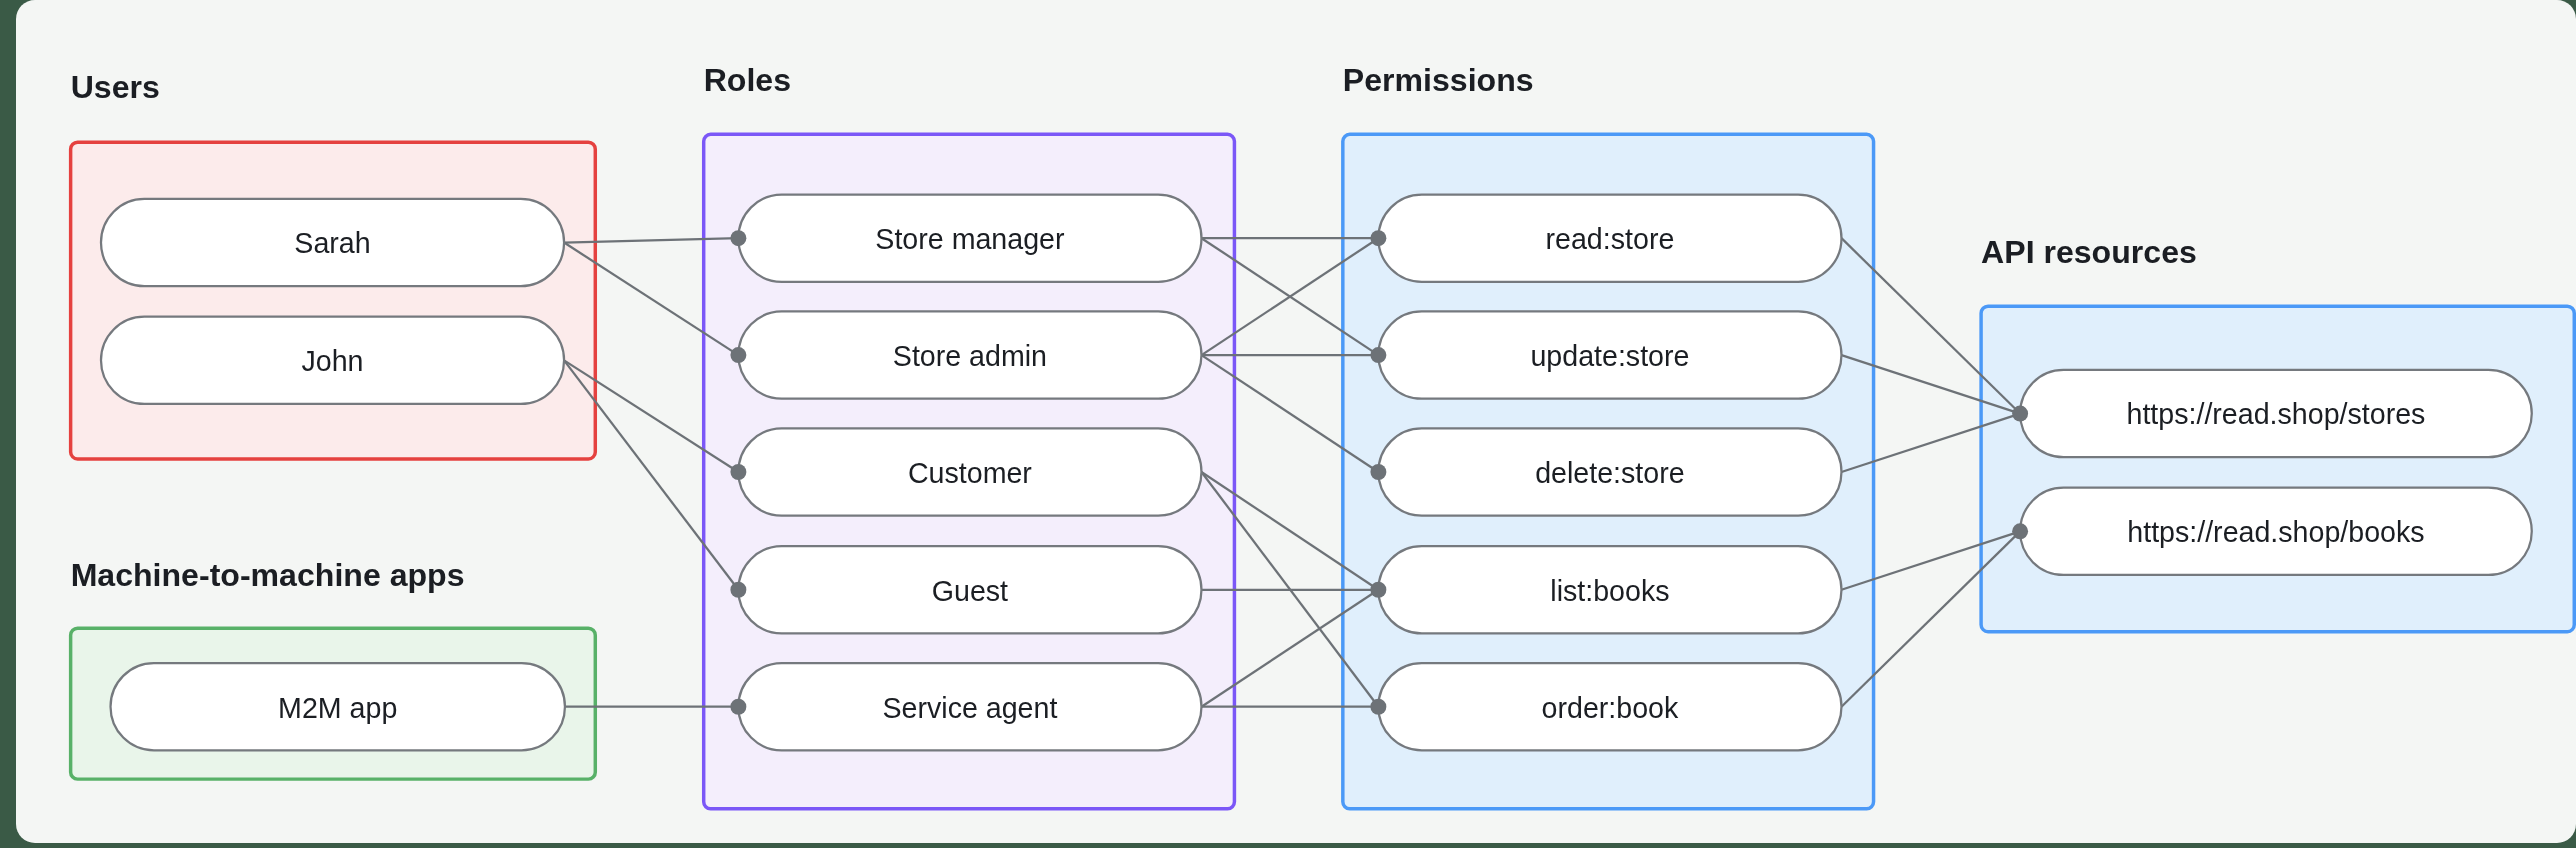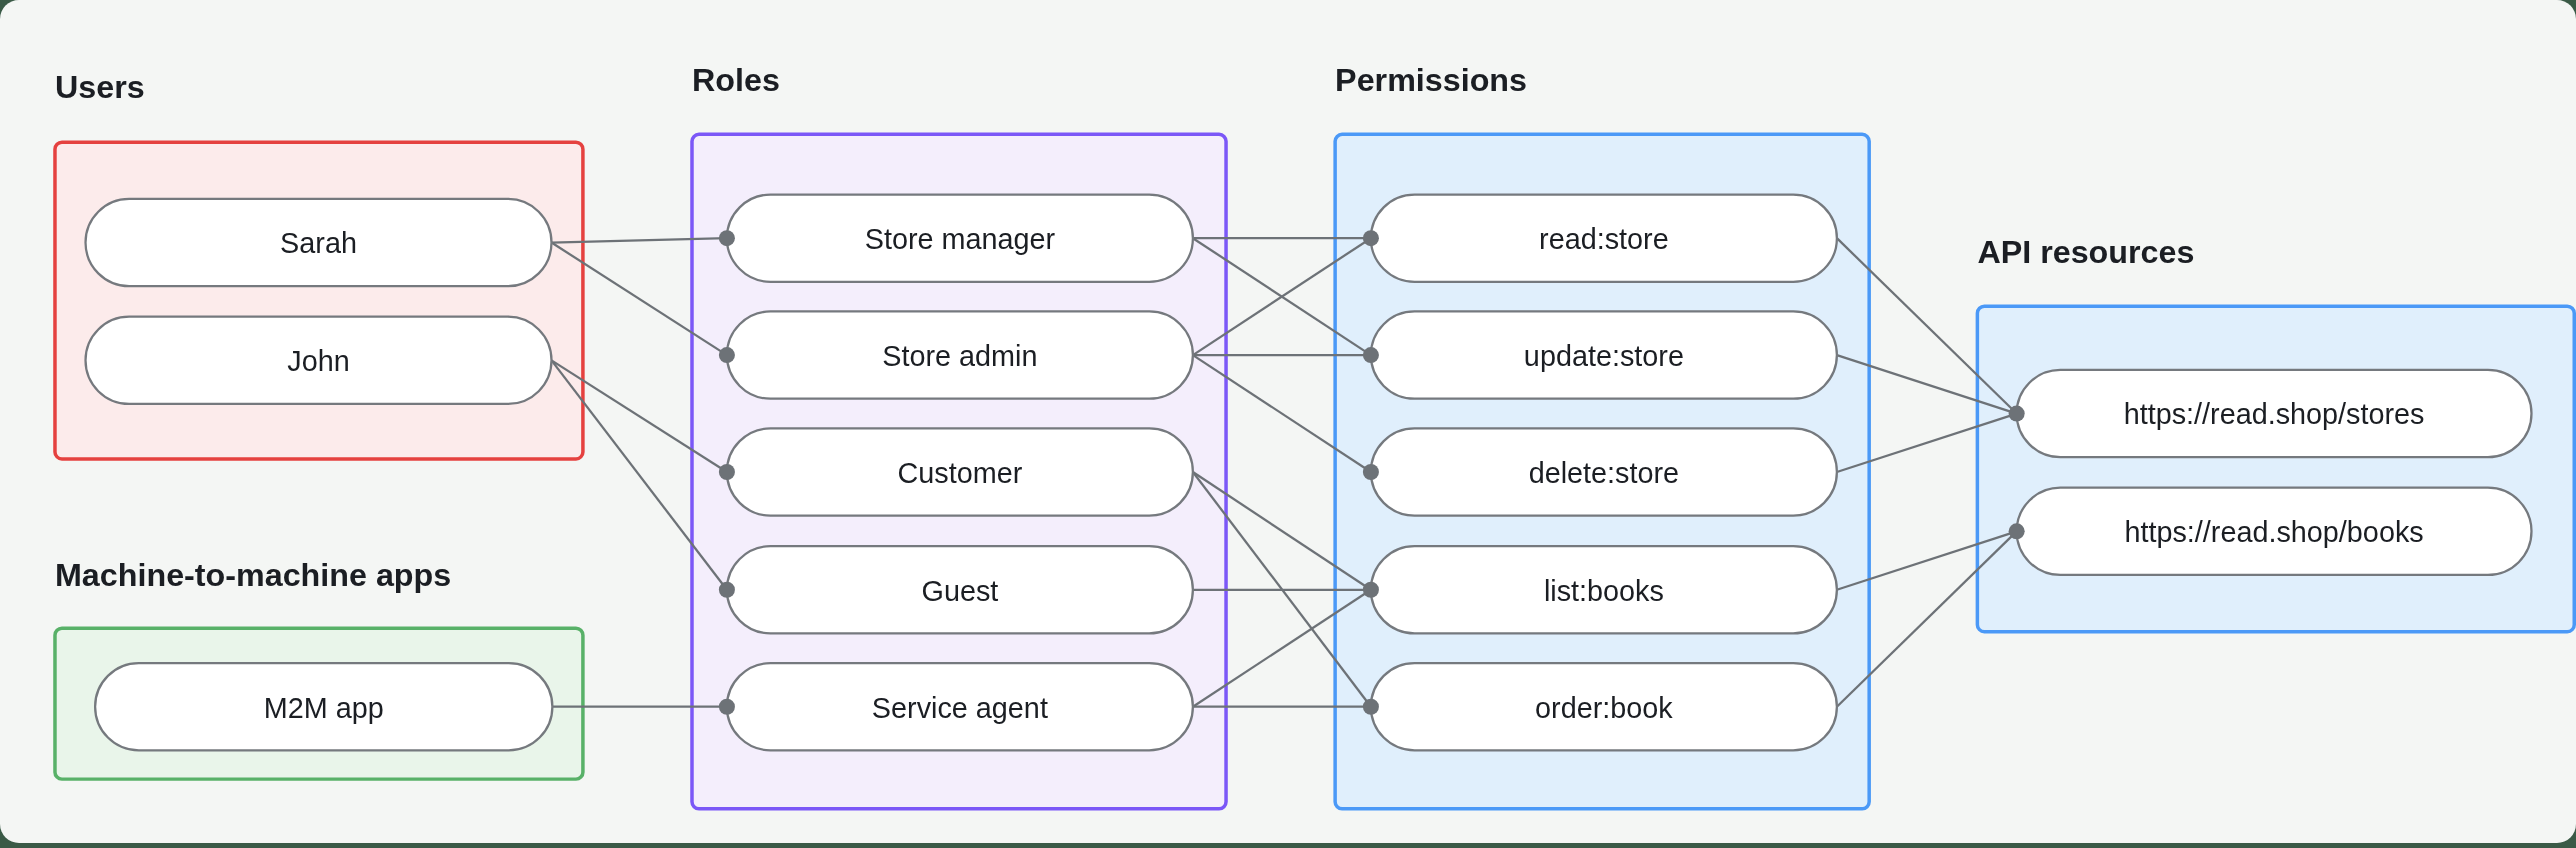--- a/index.html
+++ b/index.html
@@ -34,21 +34,21 @@
   }
   .node-label {
     font-family: "Liberation Sans", sans-serif;
     font-size: 16.5px;
     font-weight: 400;
   }
 </style>
 </head>
 <body style="background: rgb(58, 90, 70);">
 
-<div class="card" style="background: rgb(244, 246, 244);">
+<div class="card" style="background: rgb(244, 246, 244); margin-left: 16px;">
   <svg viewBox="0 0 1476 483" preserveAspectRatio="none" xmlns="http://www.w3.org/2000/svg">
       <rect x="31.5" y="81.5" width="302.5" height="181.5" rx="4" fill="#fcebeb" stroke="#e5413f" stroke-width="2"></rect>
       <text x="31.5" y="56" fill="#1b1e23" class="group-label">Users</text>
       <rect x="31.5" y="360" width="302.5" height="86.5" rx="4" fill="#e9f5ea" stroke="#58b168" stroke-width="2"></rect>
       <text x="31.5" y="336" fill="#1b1e23" class="group-label">Machine-to-machine apps</text>
       <rect x="396.5" y="77" width="306" height="386.5" rx="4" fill="#f4eefc" stroke="#7b57f7" stroke-width="2"></rect>
       <text x="396.5" y="52" fill="#1b1e23" class="group-label">Roles</text>
       <rect x="765" y="77" width="306" height="386.5" rx="4" fill="#e0effc" stroke="#4b99f7" stroke-width="2"></rect>
       <text x="765" y="52" fill="#1b1e23" class="group-label">Permissions</text>
       <rect x="1133" y="175.5" width="342" height="186.5" rx="4" fill="#e0effc" stroke="#4b99f7" stroke-width="2"></rect>

